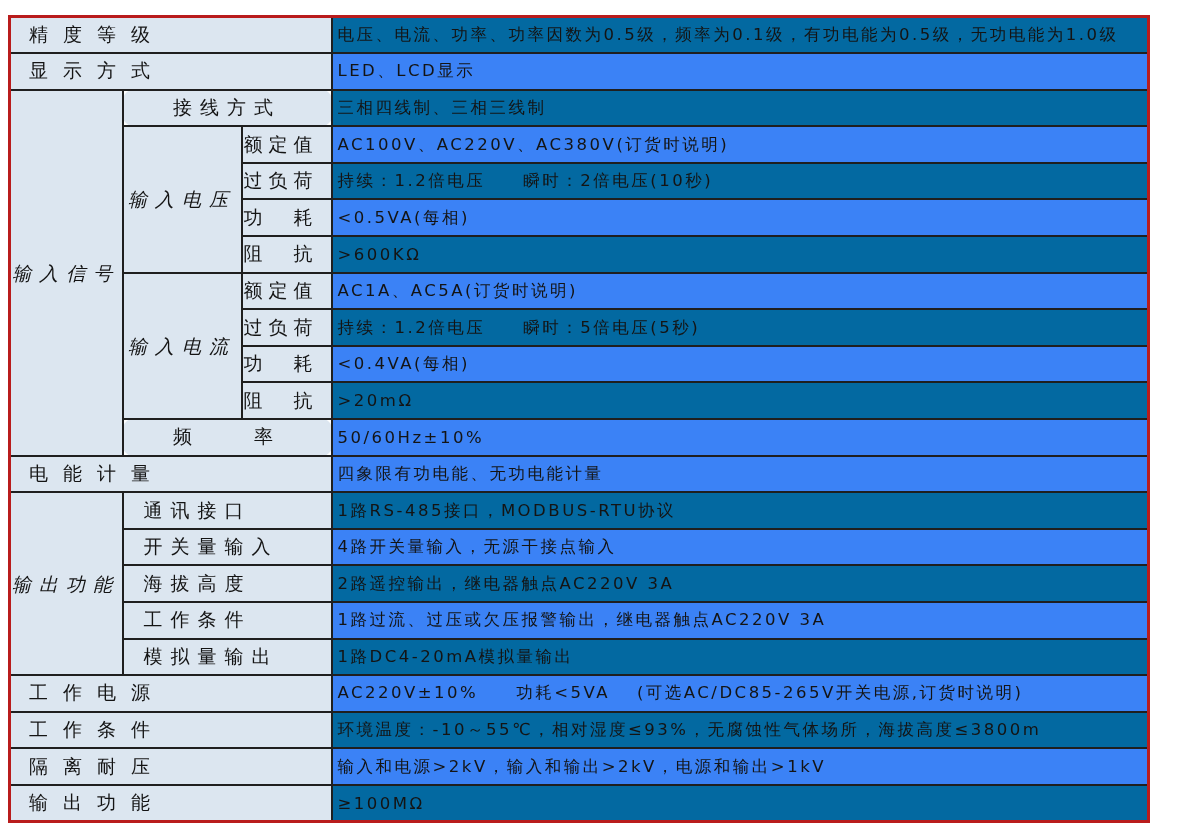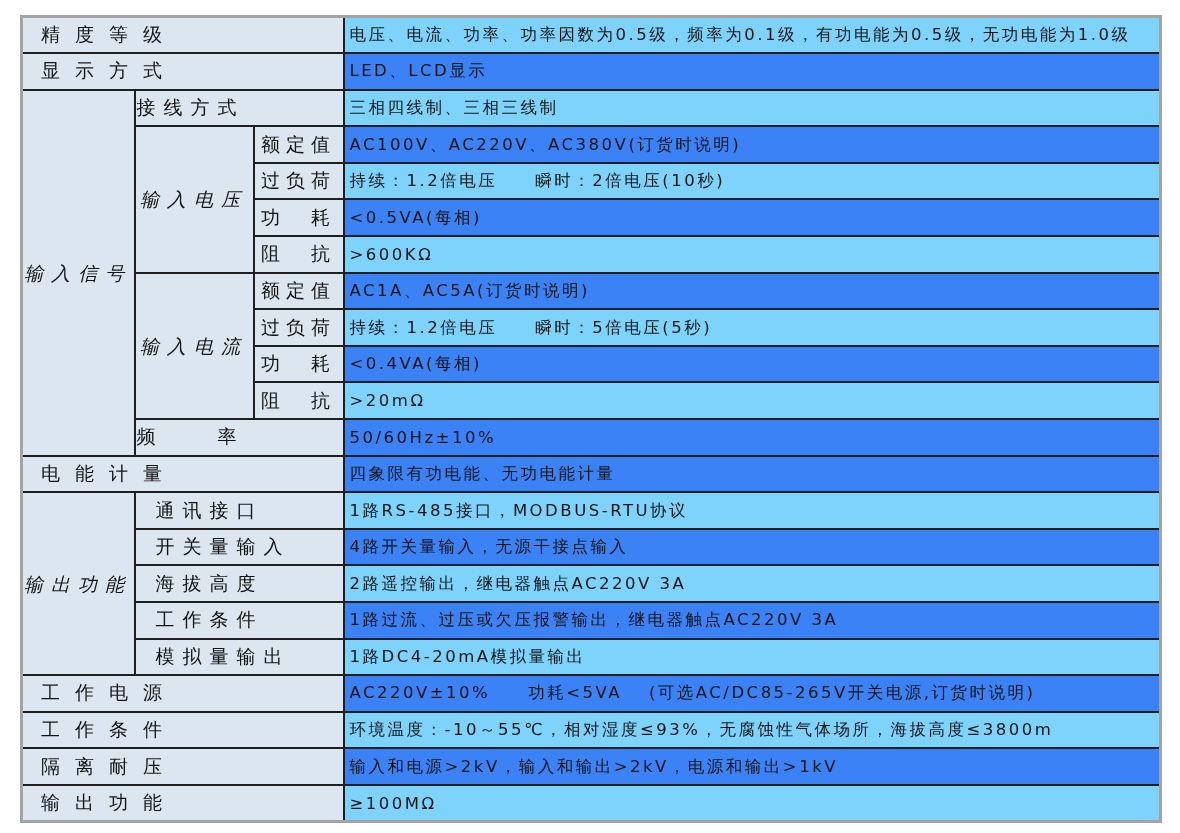--- a/index.html
+++ b/index.html
@@ -4,48 +4,48 @@
 <style>
   html, body {
     margin: 0; padding: 0;
     width: 1180px; height: 833px;
     background: #ffffff;
     font-family: "DejaVu Sans", "Liberation Sans", sans-serif;
     color: #141414;
   }
   table.spec {
     position: absolute;
-    left: 20px; top: 15px;
+    left: 8px; top: 15px;
     width: 1142px; height: 805px;
     border-collapse: collapse;
     table-layout: fixed;
-    border: 3px solid #a3a3a3;
+    border: 3px solid #b91c1c;
   }
   table.spec td {
     border: 2px solid #1f1f1f;
     vertical-align: middle;
     overflow: hidden;
     white-space: nowrap;
   }
   tr.r { height: 36.6px; }
   
   .lbl { background: #dce6f0; font-size: 19px; }
   
   .full { text-align: left; padding-left: 18px; letter-spacing: 15px; }
   
   .grp { text-align: center; letter-spacing: 8px; white-space: pre-line; line-height: 2.0; font-style: italic; }
   
-  .mid { text-align: left; letter-spacing: 8px; }
+  .mid { text-align: center; letter-spacing: 8px; border-radius: 10px; }
   
-  .sub3 { text-align: center; letter-spacing: 6px; }
+  .sub3 { text-align: left; letter-spacing: 6px; }
   
   .sub2 { text-align: left; padding-left: 20px; letter-spacing: 8px; }
   
   .val { font-size: 16.5px; letter-spacing: 2.5px; padding-left: 5px; text-align: left; }
-  .band-b { background: #7dd3fc; }
+  .band-b { background: #0369a1; }
   .band-w { background: #3b82f6; }
 </style>
 </head>
 <body>
 
 <table class="spec">
   <colgroup>
     <col style="width:113px">
     <col style="width:119px">
     <col style="width:90px">

